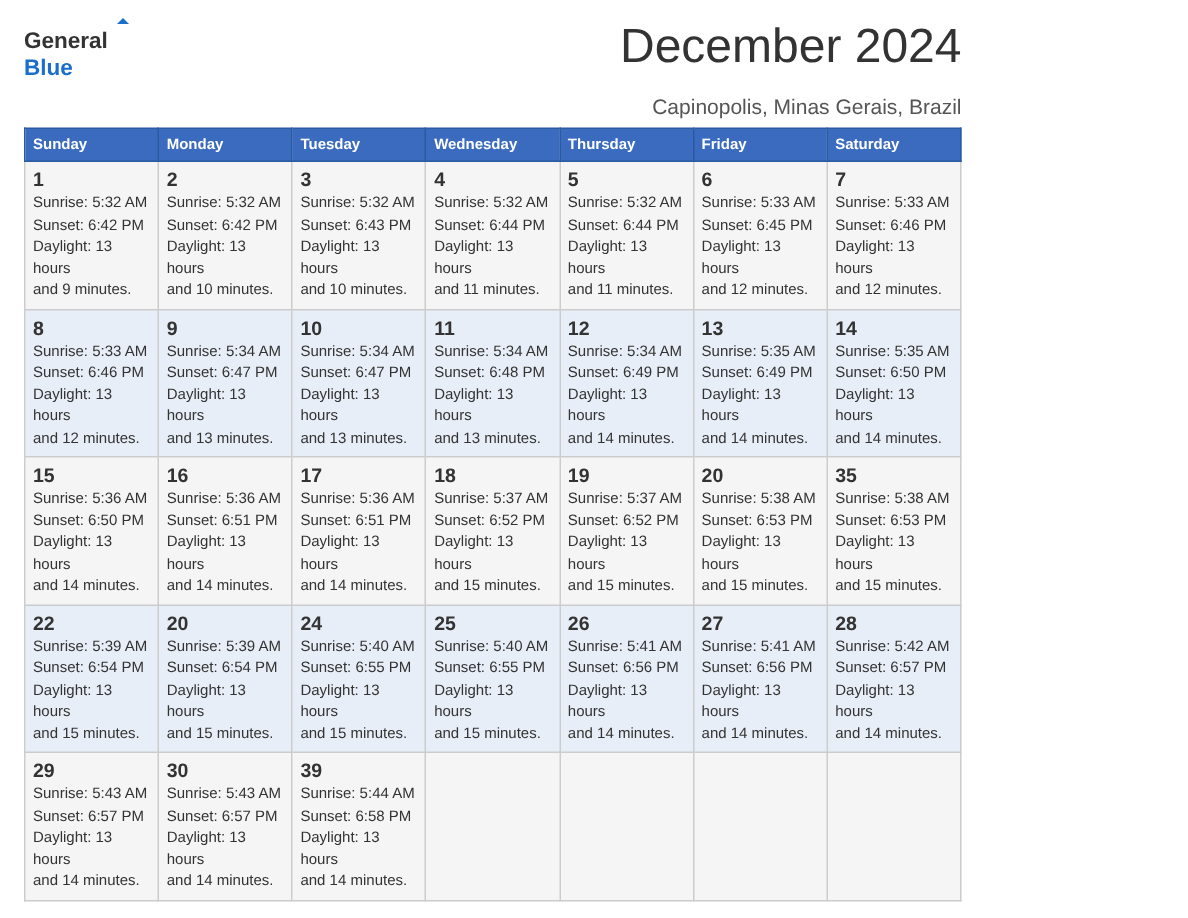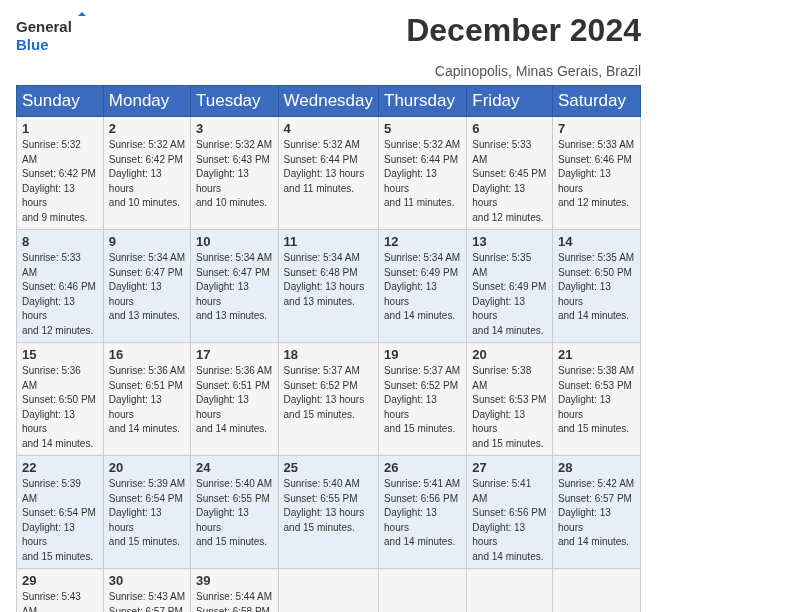--- a/index.html
+++ b/index.html
@@ -22,40 +22,40 @@
     }
     .logo {
       display: flex;
       align-items: center;
     }
     .title-block {
       text-align: right;
     }
     .month-title {
       font-size: 32px;
-      font-weight: bold;
+      font-weight: normal;
       color: #333;
     }
     .subtitle {
       font-size: 14px;
       color: #555;
       margin-top: 14px;
     }
     table {
       width: 100%;
       border-collapse: collapse;
       font-size: 9.5px;
     }
     thead th {
       background-color: #3a6bbf;
       color: white;
       text-align: left;
       padding: 5px 5px;
-      font-size: 17px;
-      font-weight: normal;
+      font-size: 10px;
+      font-weight: bold;
       border: 1px solid #2a5aa0;
     }
     tbody td {
       border: 1px solid #ccc;
       vertical-align: top;
       padding: 4px 5px;
       height: 82px;
       width: 14.28%;
     }
     tbody tr:nth-child(odd) td {
@@ -190,21 +190,21 @@
           </td>
           <td>
             <span class="day-num">19</span>
             <div class="day-info">Sunrise: 5:37 AM<br>Sunset: 6:52 PM<br>Daylight: 13 hours<br>and 15 minutes.</div>
           </td>
           <td>
             <span class="day-num">20</span>
             <div class="day-info">Sunrise: 5:38 AM<br>Sunset: 6:53 PM<br>Daylight: 13 hours<br>and 15 minutes.</div>
           </td>
           <td>
-            <span class="day-num">21</span>
+            <span class="day-num">35</span>
             <div class="day-info">Sunrise: 5:38 AM<br>Sunset: 6:53 PM<br>Daylight: 13 hours<br>and 15 minutes.</div>
           </td>
         </tr>
         <tr>
           <td>
             <span class="day-num">22</span>
             <div class="day-info">Sunrise: 5:39 AM<br>Sunset: 6:54 PM<br>Daylight: 13 hours<br>and 15 minutes.</div>
           </td>
           <td>
             <span class="day-num">20</span>

